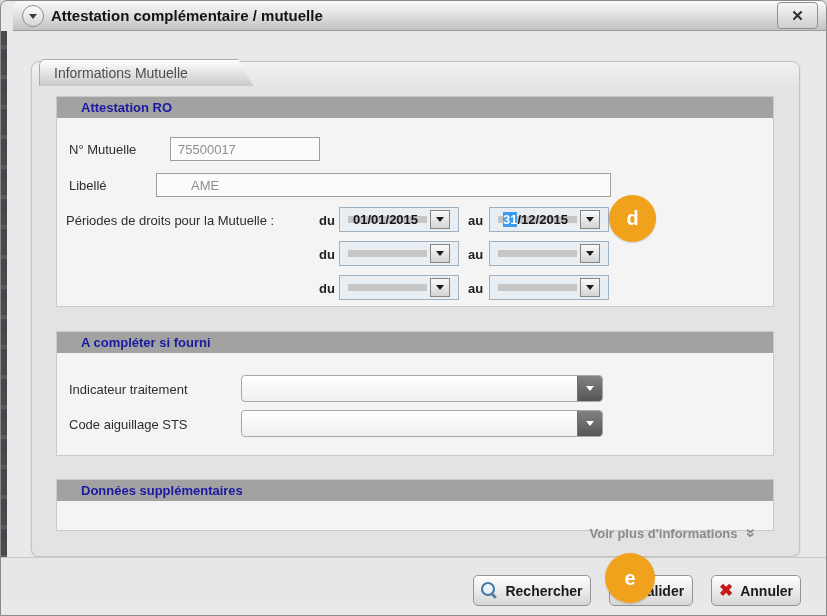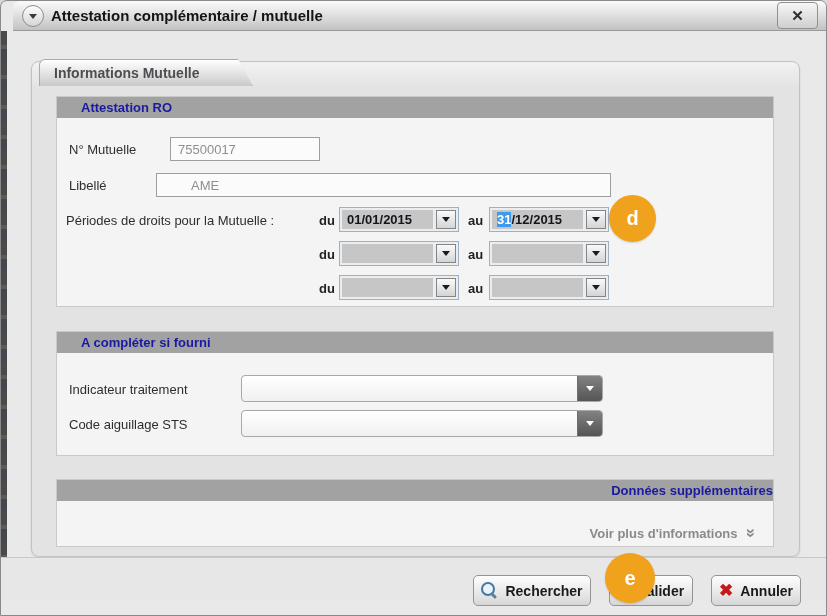--- a/index.html
+++ b/index.html
@@ -29,39 +29,39 @@
                 background:repeating-linear-gradient(180deg,#4A4A4A 0 14px,#5C5C56 14px 18px,#44484E 18px 30px); }
 
   
   .panel { position:absolute; left:30px; top:60px; width:769px; height:496px;
            background:linear-gradient(180deg,#F2F2F2 0,#E3E3E3 26px,#E3E3E3 100%);
            border:1px solid #C2C2C2; border-radius:8px; box-shadow:0 1px 2px rgba(0,0,0,0.12); }
   .tab { position:absolute; left:38px; top:58px; width:214px; height:27px; z-index:2;
          background:linear-gradient(180deg,#FFFFFF,#C9C9C9);
          border:1px solid #ABABAB; border-bottom:none; border-radius:6px 2px 0 0;
          clip-path:polygon(0 0, calc(100% - 15px) 0, 100% 100%, 0 100%);
-         font-size:14px; font-weight:bold; color:#4E4E52; line-height:27px; padding-left:14px; }
+         font-size:14px; font-weight:normal; color:#4E4E52; line-height:27px; padding-left:14px; }
 
   
   .section { position:absolute; left:55px; width:718px; background:#F4F4F4; border:1px solid #C9C9C9; }
   .section-header { height:21px; background:#A2A2A2; color:#1A1AA0; font-size:13px; font-weight:bold;
                     line-height:21px; padding-left:24px; }
   .sec1 { top:95px; height:211px; }
   .sec2 { top:330px; height:125px; }
-  .sec3 { top:478px; height:68px;text-align:right; }
+  .sec3 { top:478px; height:52px; }
 
   .f-label { position:absolute; font-size:13px; color:#2E2E2E; }
   .inline-label { position:absolute; font-size:13px; font-weight:bold; color:#222; }
 
   .text-input { position:absolute; height:24px; border:1px solid #9E9E9E; background:#FBFBFB;
                 font-family:"Liberation Sans",sans-serif; font-size:13px; color:#8F8F8F; padding:0 7px; }
 
   
   .date-combo { position:absolute; width:120px; height:25px; background:#E9EEF3;
-                border:1px solid #9FB0C0; display:flex; align-items:center; padding:2px; }
+                border:1px solid #9FB0C0; display:flex; align-items:center; padding:8px; }
   .date-combo .field { flex:1; height:100%; background:#C6C6C6; font-size:13px; font-weight:bold;
                        color:#15151C; display:flex; align-items:center; padding-left:5px; white-space:pre; }
   .date-combo .sel { background:#3E9AEF; color:#FFFFFF; }
   .combo-arrow-btn { width:20px; height:19px; margin-left:3px;
                      background:linear-gradient(180deg,#FAFAFA,#D4D4D4); border:1px solid #858585;
                      display:flex; align-items:center; justify-content:center; cursor:pointer; }
   .combo-arrow-btn .tri { width:0; height:0; border-left:4px solid transparent; border-right:4px solid transparent; border-top:5px solid #1C1C1C; }
 
   
   .big-select { position:absolute; width:362px; height:27px; border:1px solid #A8A8A8; border-radius:4px;

